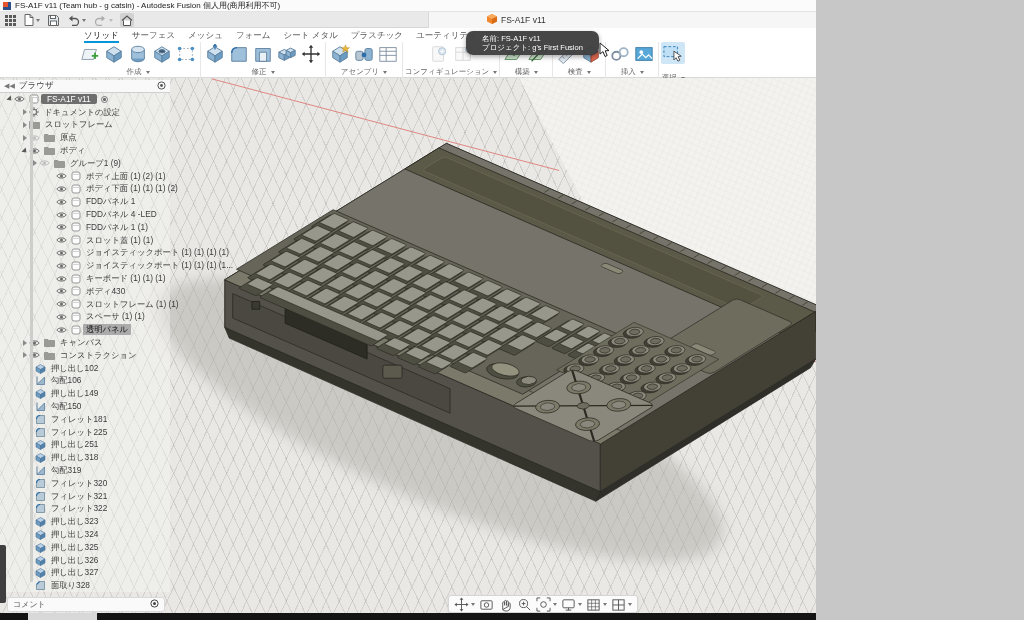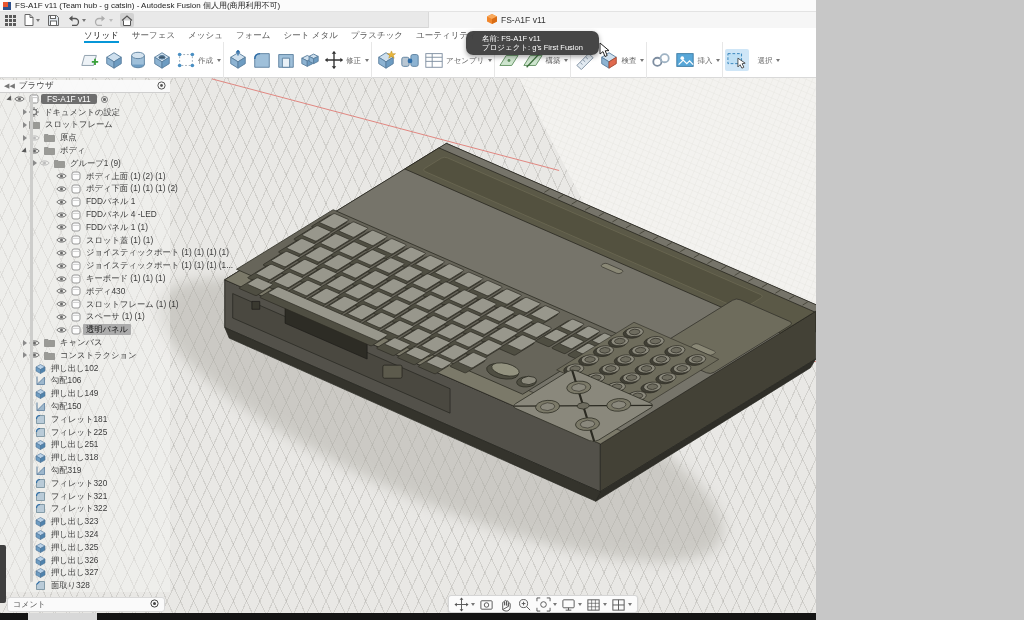--- a/index.html
+++ b/index.html
@@ -25,21 +25,21 @@
   .newtab{position:absolute;left:899px;top:1px;width:14px;height:14px;color:#555;font-size:11px;text-align:center;line-height:13px;}
   .utilicons{position:absolute;right:4px;top:0;height:16px;display:flex;align-items:center;gap:5px;}
 
   
   .ribbon{position:absolute;left:0;top:28px;width:1024px;height:50px;background:#ffffff;border-bottom:1px solid #d9d9d9;}
   .wsbox{position:absolute;left:4px;top:4px;width:64px;height:40px;background:#fff;border:1px solid #c9c9c9;border-radius:2px;display:flex;align-items:center;justify-content:center;font-size:9px;color:#333;gap:3px;}
   .rtabs{position:absolute;left:84px;top:2px;display:flex;gap:13px;height:13px;}
   .rtab{font-size:8.5px;color:#555;white-space:nowrap;padding-bottom:1px;}
   .rtab.active{color:#111;border-bottom:2px solid #0696d7;}
   .rgroups{position:absolute;left:76px;top:14px;display:flex;height:36px;}
-  .rgroup{display:flex;align-items:center;padding:0 2px;border-right:1px solid #e7e7e7;}
+  .rgroup{display:flex;flex-direction:column;align-items:center;padding:0 2px;border-right:1px solid #e7e7e7;}
   .rgroup:last-child{border-right:none;gap:8px;}
   .ricons{display:flex;align-items:center;height:24px;}
   .ricon{width:24px;height:22px;display:flex;align-items:center;justify-content:center;}
   .ricon.sel{background:#cfe6f7;border-radius:2px;}
   .rgrouplabel{font-size:7.5px;color:#666;margin-top:1px;display:flex;align-items:center;gap:2px;white-space:nowrap;}
   .rgroup.disabled .ricons{opacity:.45;}
 
   
   .viewport{position:absolute;left:0;top:78px;width:1024px;height:535px;
     background-color:#e9e8e5;
@@ -309,20 +309,42 @@
             </span>
             <span class="ricon">
               <svg viewBox="0 0 24 22" width="22" height="20">
                 <rect x="3" y="4" width="18" height="15" fill="#fff" stroke="#7d8da0"></rect>
                 <path d="M3 8h18M3 12.5h18M10 4v15" stroke="#7d8da0"></path>
               </svg>
             </span>
           </div>
           <div class="rgrouplabel">
             <span>アセンブリ</span>
+            <span class="caret"></span>
+          </div>
+        </div>
+        <div class="rgroup disabled">
+          <div class="ricons">
+            <span class="ricon">
+              <svg viewBox="0 0 24 22" width="22" height="20">
+                <rect x="5" y="3" width="12" height="16" rx="1" fill="#f0f0f0" stroke="#aaa"></rect>
+                <circle cx="15.5" cy="8" r="4" fill="#9fc0da" stroke="#5b7f9e"></circle>
+                <path d="M15.5 5.5v5M13 8h5" stroke="#fff"></path>
+              </svg>
+            </span>
+            <span class="ricon">
+              <svg viewBox="0 0 24 22" width="22" height="20">
+                <rect x="4" y="4" width="16" height="14" fill="#f5f5f5" stroke="#aaa"></rect>
+                <path d="M4 9h16M12 4v14" stroke="#aaa"></path>
+                <circle cx="18" cy="6" r="3.4" fill="#9fc0da" stroke="#5b7f9e"></circle>
+              </svg>
+            </span>
+          </div>
+          <div class="rgrouplabel">
+            <span>コンフィギュレーション</span>
             <span class="caret"></span>
           </div>
         </div>
         <div class="rgroup">
           <div class="ricons">
             <span class="ricon">
               <svg viewBox="0 0 24 22" width="22" height="20">
                 <polygon points="2,17 9,6 22,6 15,17" fill="#cfe6cf" stroke="#5f8f5f"></polygon>
                 <circle cx="12" cy="11.5" r="1.6" fill="#5f8f5f"></circle>
               </svg>

